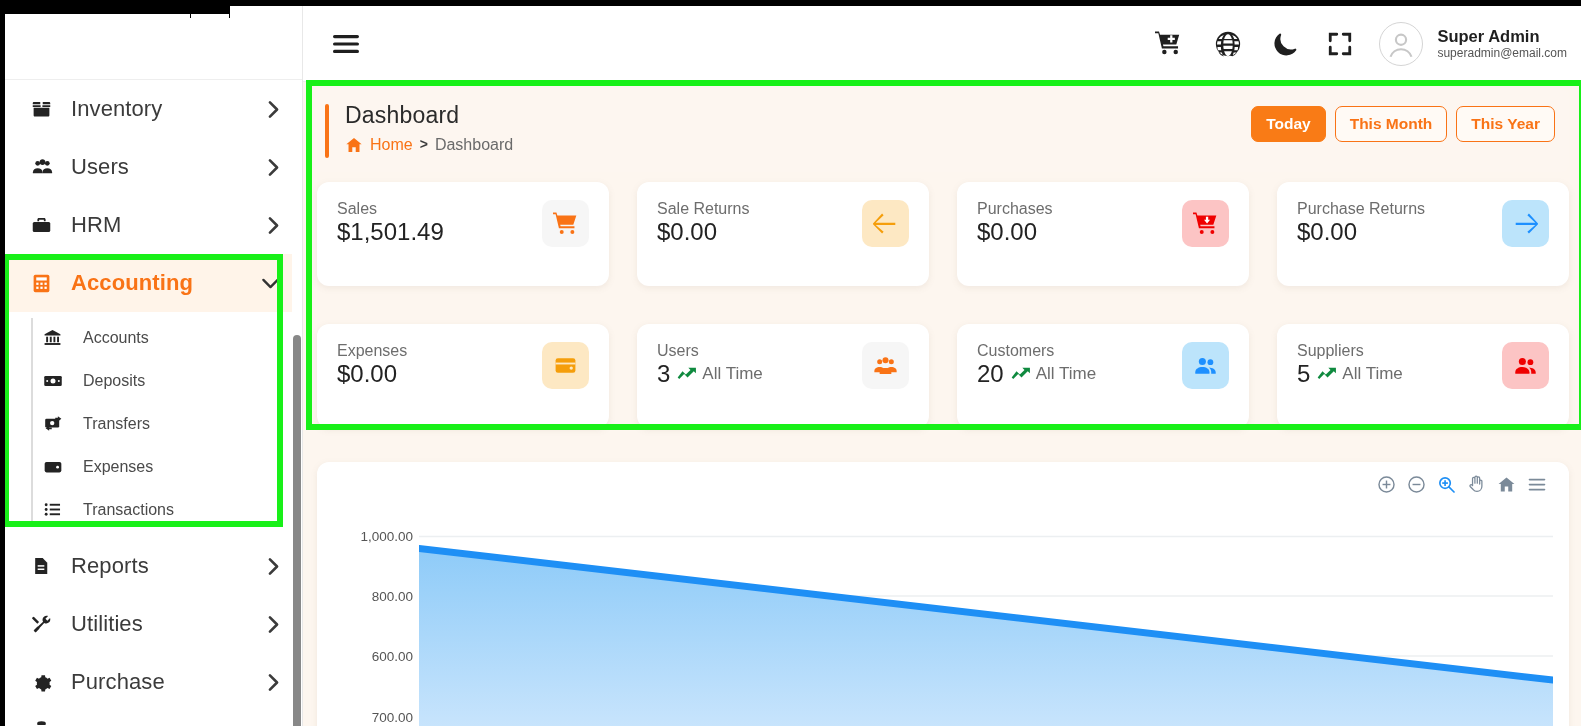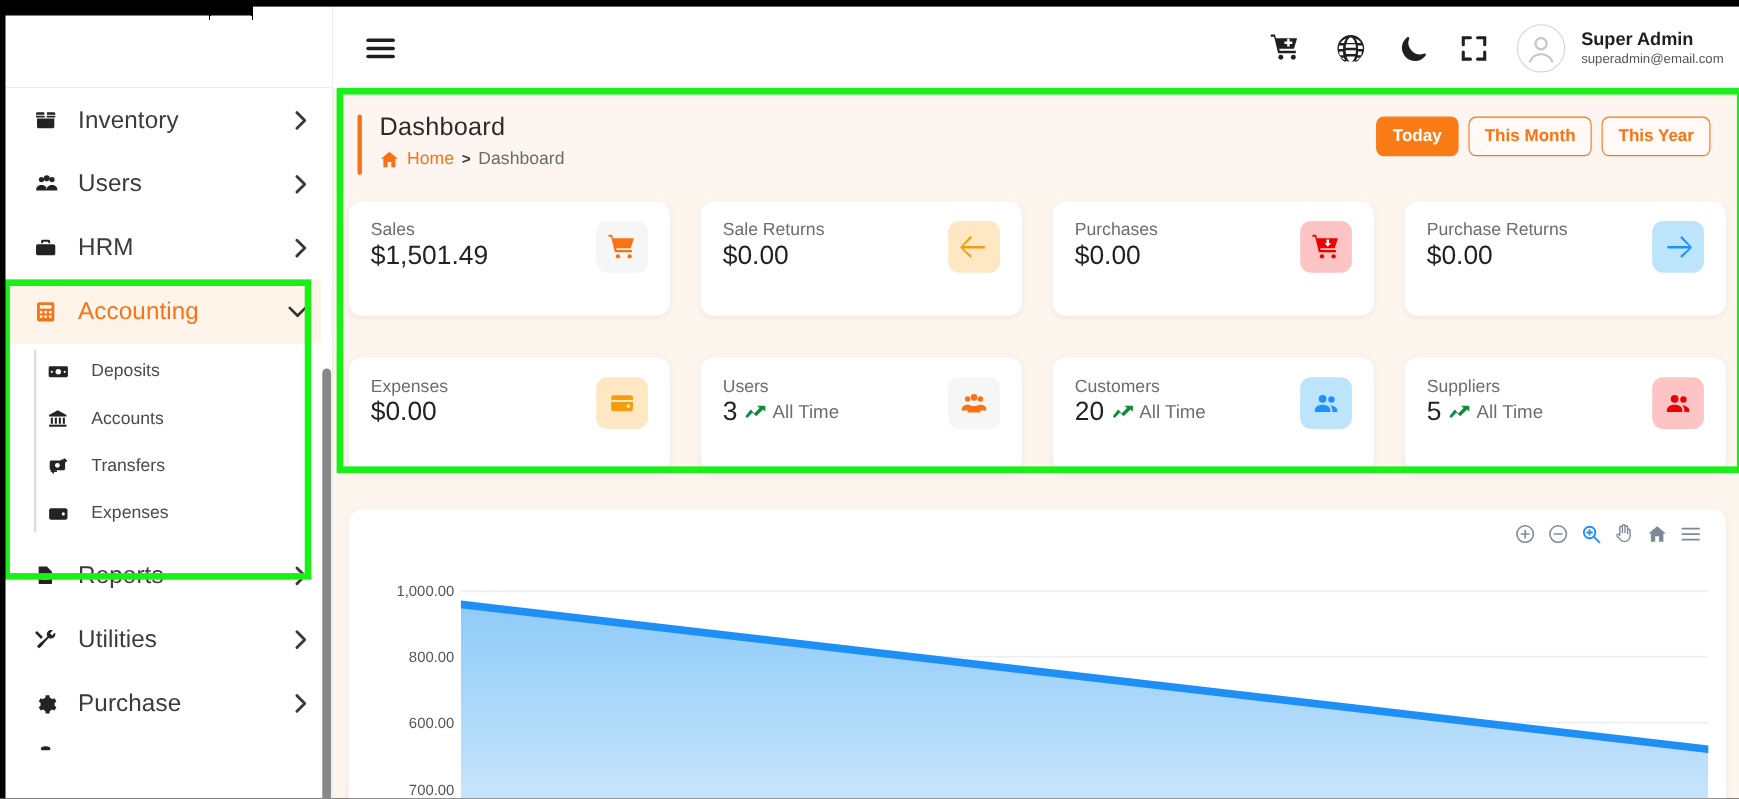--- a/index.html
+++ b/index.html
@@ -96,21 +96,21 @@
     color: #3b3b3b;
     letter-spacing: .1px;
   }
   .nav-item .nav-caret {
     color: #3b3b3b;
     display: flex; align-items: center;
   }
   .nav-item.active {
     background: #fff4e9;
   }
-  .nav-item.active .nav-label { color: #f97316; font-weight: normal; }
+  .nav-item.active .nav-label { color: #f97316; font-weight: bold; }
   .nav-item.active .nav-icon { color: #f97316; }
   .nav-item.active .nav-caret { color: #333; }
 
   .submenu {
     position: relative;
     padding: 4px 0 6px 0;
   }
   .submenu::before {
     content: "";
     position: absolute;
@@ -393,61 +393,74 @@
         <span class="nav-caret">
           <svg width="19" height="13" viewBox="0 0 16 10" fill="none" stroke="currentColor" stroke-width="2" stroke-linecap="round" stroke-linejoin="round">
               <polyline points="2,2 8,8 14,2"></polyline>
             </svg>
         </span>
       </div>
 
       <div class="submenu">
         <div class="sub-item">
           <span class="sub-icon">
-            <svg width="20" height="20" viewBox="0 0 24 24" fill="currentColor">
-                <rect x="1.5" y="6" width="21" height="12" rx="1.6"></rect>
-                <circle cx="12" cy="12" r="3" fill="#fff"></circle>
-                <circle cx="5" cy="12" r="1.2" fill="#fff"></circle>
-                <circle cx="19" cy="12" r="1.2" fill="#fff"></circle>
-              </svg>
-          </span>
-          <span class="sub-label">Deposits</span>
-        </div>
-        <div class="sub-item">
-          <span class="sub-icon">
             <svg width="19" height="19" viewBox="0 0 24 24" fill="currentColor">
                 <path d="M12 2.5 22 8v1.6H2V8l10-5.5z"></path>
                 <rect x="4" y="11" width="2.4" height="7"></rect>
                 <rect x="8.6" y="11" width="2.4" height="7"></rect>
                 <rect x="13.2" y="11" width="2.4" height="7"></rect>
                 <rect x="17.8" y="11" width="2.4" height="7"></rect>
                 <rect x="2" y="19" width="20" height="2.4"></rect>
               </svg>
           </span>
           <span class="sub-label">Accounts</span>
         </div>
         <div class="sub-item">
           <span class="sub-icon">
+            <svg width="20" height="20" viewBox="0 0 24 24" fill="currentColor">
+                <rect x="1.5" y="6" width="21" height="12" rx="1.6"></rect>
+                <circle cx="12" cy="12" r="3" fill="#fff"></circle>
+                <circle cx="5" cy="12" r="1.2" fill="#fff"></circle>
+                <circle cx="19" cy="12" r="1.2" fill="#fff"></circle>
+              </svg>
+          </span>
+          <span class="sub-label">Deposits</span>
+        </div>
+        <div class="sub-item">
+          <span class="sub-icon">
             <svg width="21" height="21" viewBox="0 0 24 24" fill="currentColor">
                 <rect x="2.5" y="6.5" width="16" height="10" rx="1.4"></rect>
                 <circle cx="10.5" cy="11.5" r="2.5" fill="#fff"></circle>
                 <path d="M17 3.6l4 3-4 3V7.5h-3v-2h3V3.6z"></path>
                 <path d="M7 20.4l-4-3 4-3v2.1h3v2H7v1.9z"></path>
               </svg>
           </span>
           <span class="sub-label">Transfers</span>
         </div>
         <div class="sub-item">
           <span class="sub-icon">
             <svg width="20" height="20" viewBox="0 0 24 24" fill="currentColor">
                 <rect x="2" y="6" width="20" height="12.5" rx="2.2"></rect>
                 <circle cx="17.5" cy="12.2" r="1.7" fill="#fff"></circle>
               </svg>
           </span>
           <span class="sub-label">Expenses</span>
+        </div>
+        <div class="sub-item">
+          <span class="sub-icon">
+            <svg width="19" height="19" viewBox="0 0 24 24" fill="currentColor">
+                <circle cx="4" cy="6" r="1.8"></circle>
+                <circle cx="4" cy="12" r="1.8"></circle>
+                <circle cx="4" cy="18" r="1.8"></circle>
+                <rect x="8.5" y="4.8" width="13" height="2.4"></rect>
+                <rect x="8.5" y="10.8" width="13" height="2.4"></rect>
+                <rect x="8.5" y="16.8" width="13" height="2.4"></rect>
+              </svg>
+          </span>
+          <span class="sub-label">Transactions</span>
         </div>
       </div>
 
       <div class="nav-item">
         <span class="nav-icon">
           <svg width="20" height="20" viewBox="0 0 24 24" fill="currentColor">
               <path d="M5 2.5h9l5.5 5.5v13.5H5V2.5z"></path>
               <rect x="8" y="11" width="8" height="1.8" fill="#fff"></rect>
               <rect x="8" y="15" width="8" height="1.8" fill="#fff"></rect>
             </svg>

